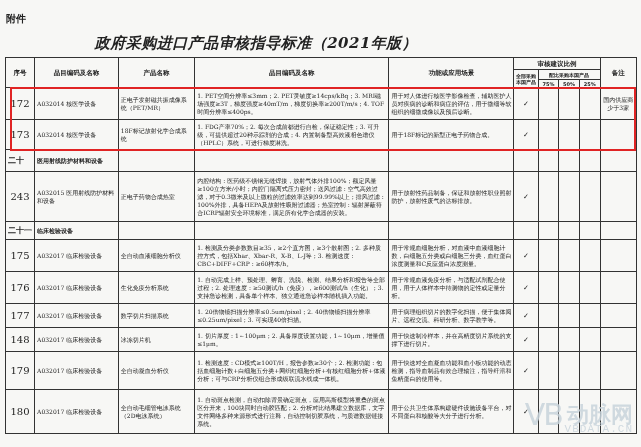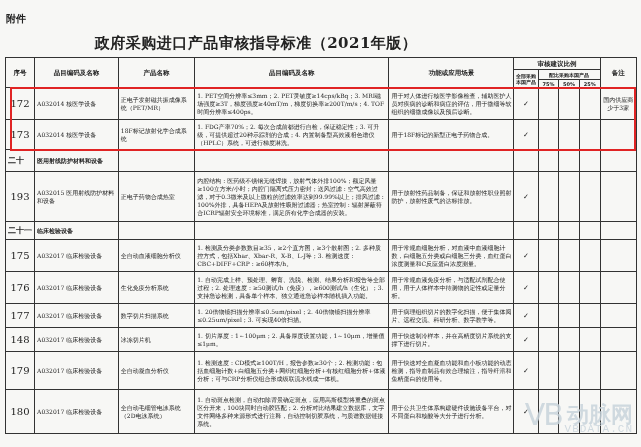--- a/index.html
+++ b/index.html
@@ -1,18 +1,18 @@
 <!DOCTYPE html>
 <html><head>
 <meta charset="utf-8">
 <style>
   html,body{margin:0;padding:0;}
   body{width:641px;height:447px;background:#f7f7f5;position:relative;overflow:hidden;font-family:"DejaVu Serif",serif;color:#222;}
   .attach{position:absolute;left:6px;top:12px;font-size:10px;font-weight:bold;font-family:"DejaVu Sans",sans-serif;}
-  .title{position:absolute;left:0;width:512px;top:34px;text-align:center;font-size:15px;font-weight:bold;letter-spacing:0.5px;}
+  .title{position:absolute;left:0;width:512px;top:34px;text-align:center;font-size:15px;font-weight:bold;letter-spacing:0.5px;font-style:italic;}
   table{position:absolute;left:5px;top:57px;border-collapse:collapse;table-layout:fixed;width:632px;}
   td,th{border:1px solid #333;font-size:6px;line-height:8px;padding:1px 2px;vertical-align:middle;overflow:hidden;}
   th{font-weight:bold;font-size:6.5px;font-family:"DejaVu Sans",sans-serif;}
   th.sub{font-size:5px;line-height:6px;padding:0;}
   td.c{text-align:center;}
   td.seq{text-align:center;font-size:10px;}
   td.chk{text-align:center;font-size:7px;}
   td.secnum{font-weight:bold;font-size:8px;text-align:left;font-family:"DejaVu Sans",sans-serif;}
   td.secname{font-weight:bold;font-family:"DejaVu Sans",sans-serif;font-size:6px;}
   .hl{position:absolute;left:10px;top:87px;width:626px;height:64px;border:2px solid #e02424;box-sizing:border-box;pointer-events:none;}
@@ -91,21 +91,21 @@
       <td></td>
         <td></td>
         <td></td>
         <td></td>
         <td></td>
         <td></td>
         <td></td>
         <td></td>
     </tr>
     <tr style="height:50px">
-      <td class="seq">193</td>
+      <td class="seq">243</td>
       <td>A032015 医用射线防护材料和设备</td>
       <td>正电子药物合成热室</td>
       <td>内腔结构：医药级不锈钢无缝焊接，放射气体外排100%；额定风量≥100立方米/小时；内腔门隔离式压力密封；送风过滤：空气高效过滤，对于0.3微米及以上微粒的过滤效率达到99.99%以上；排风过滤：100%外排，具备HEPA及放射性吸附过滤器；热室控制：辐射屏蔽符合ICRP辐射安全环境标准，满足所有化学合成器的安装。</td>
       <td>用于放射性药品制备，保证和放射性职业照射防护，放射性废气的达标排放。</td>
       <td class="chk">✓</td>
       <td></td>
       <td></td>
       <td></td>
       <td class="c"></td>
     </tr>

